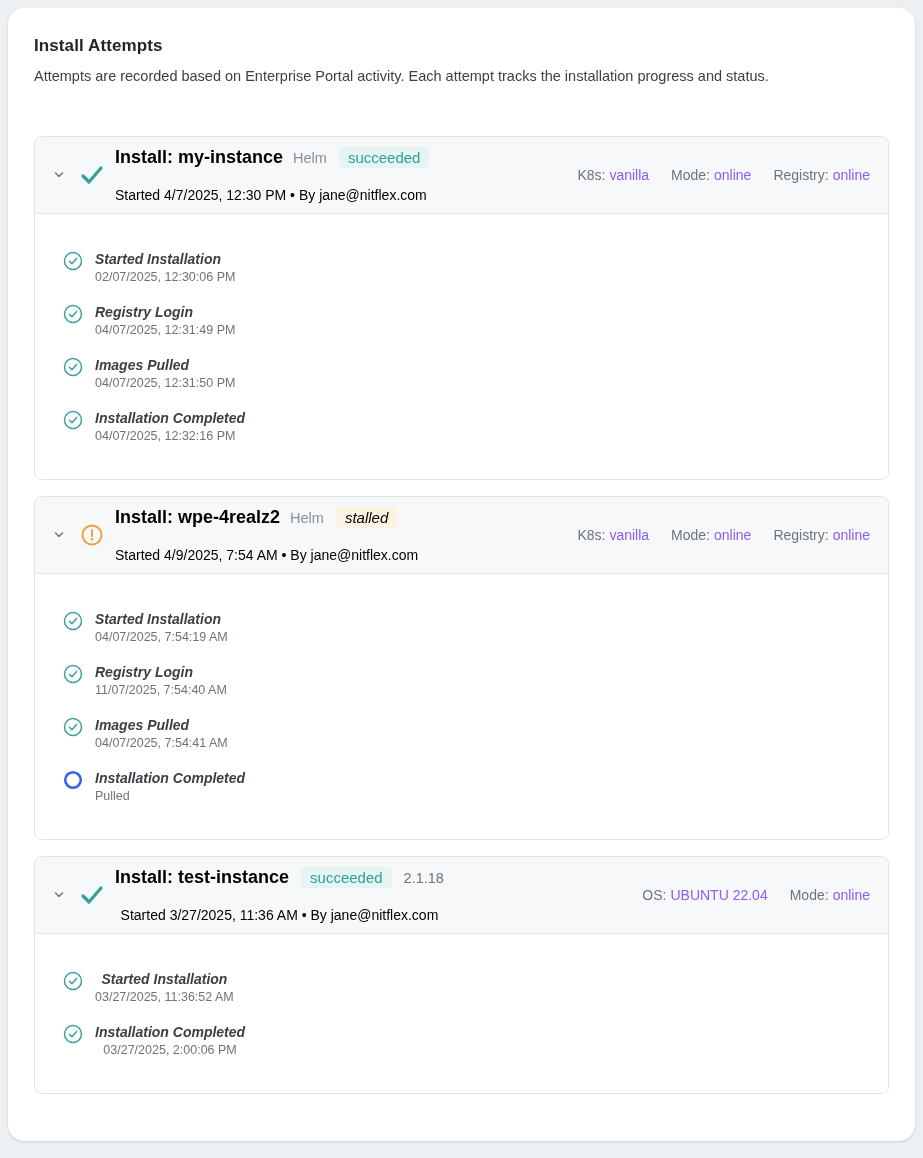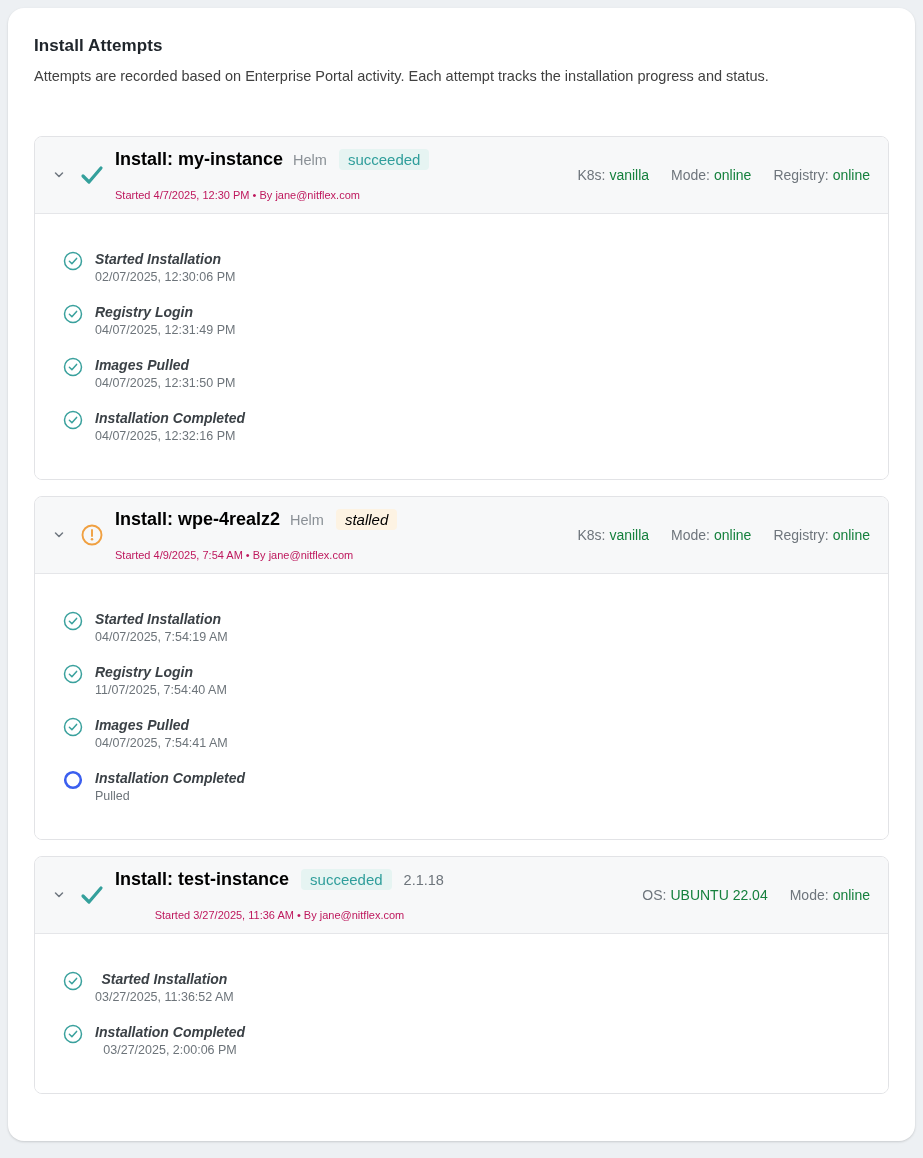--- a/index.html
+++ b/index.html
@@ -88,34 +88,34 @@
     margin-left: 12px;
     font-size: 15px;
     padding: 3px 9px;
     border-radius: 4px;
     line-height: 15px;
   }
   .badge.success { background: #e6f4f2; color: #2f9e9b; }
   .badge.stalled { background: #fdf3e3; color: #000000; font-style: italic; }
   .started-line {
     margin-top: 19px;
-    font-size: 11px;
-    color: #be185d;
+    font-size: 14px;
+    color: #000000;
   }
   .meta {
     margin-left: auto;
     display: flex;
     align-items: center;
     gap: 22px;
     white-space: nowrap;
     padding-left: 16px;
   }
   .meta-item { font-size: 14px; }
   .meta-label { color: #6e757c; }
-  .meta-value { color: #15803d; margin-left: 4px; }
+  .meta-value { color: #8b5cf6; margin-left: 4px; }
   .card-body { padding: 36px 24px 34px 28px; background: #ffffff; }
   .step {
     display: flex;
     align-items: flex-start;
     margin-bottom: 17px;
   }
   .step:last-child { margin-bottom: 0; }
   .step-icon {
     width: 20px;
     height: 20px;

